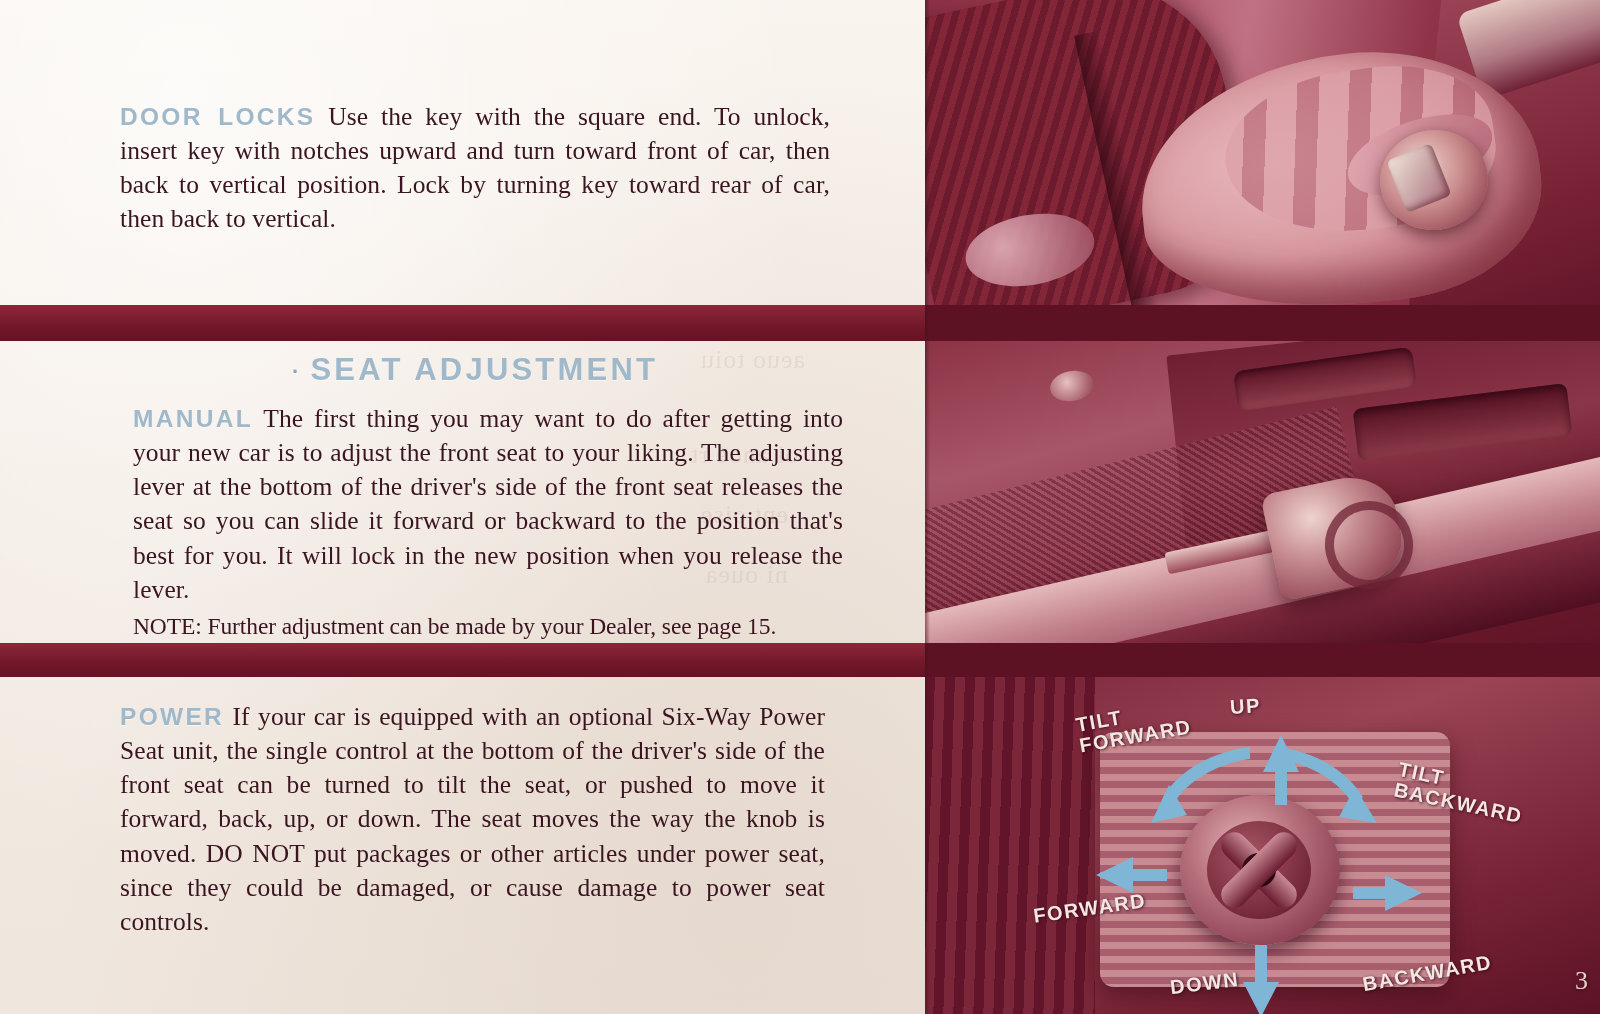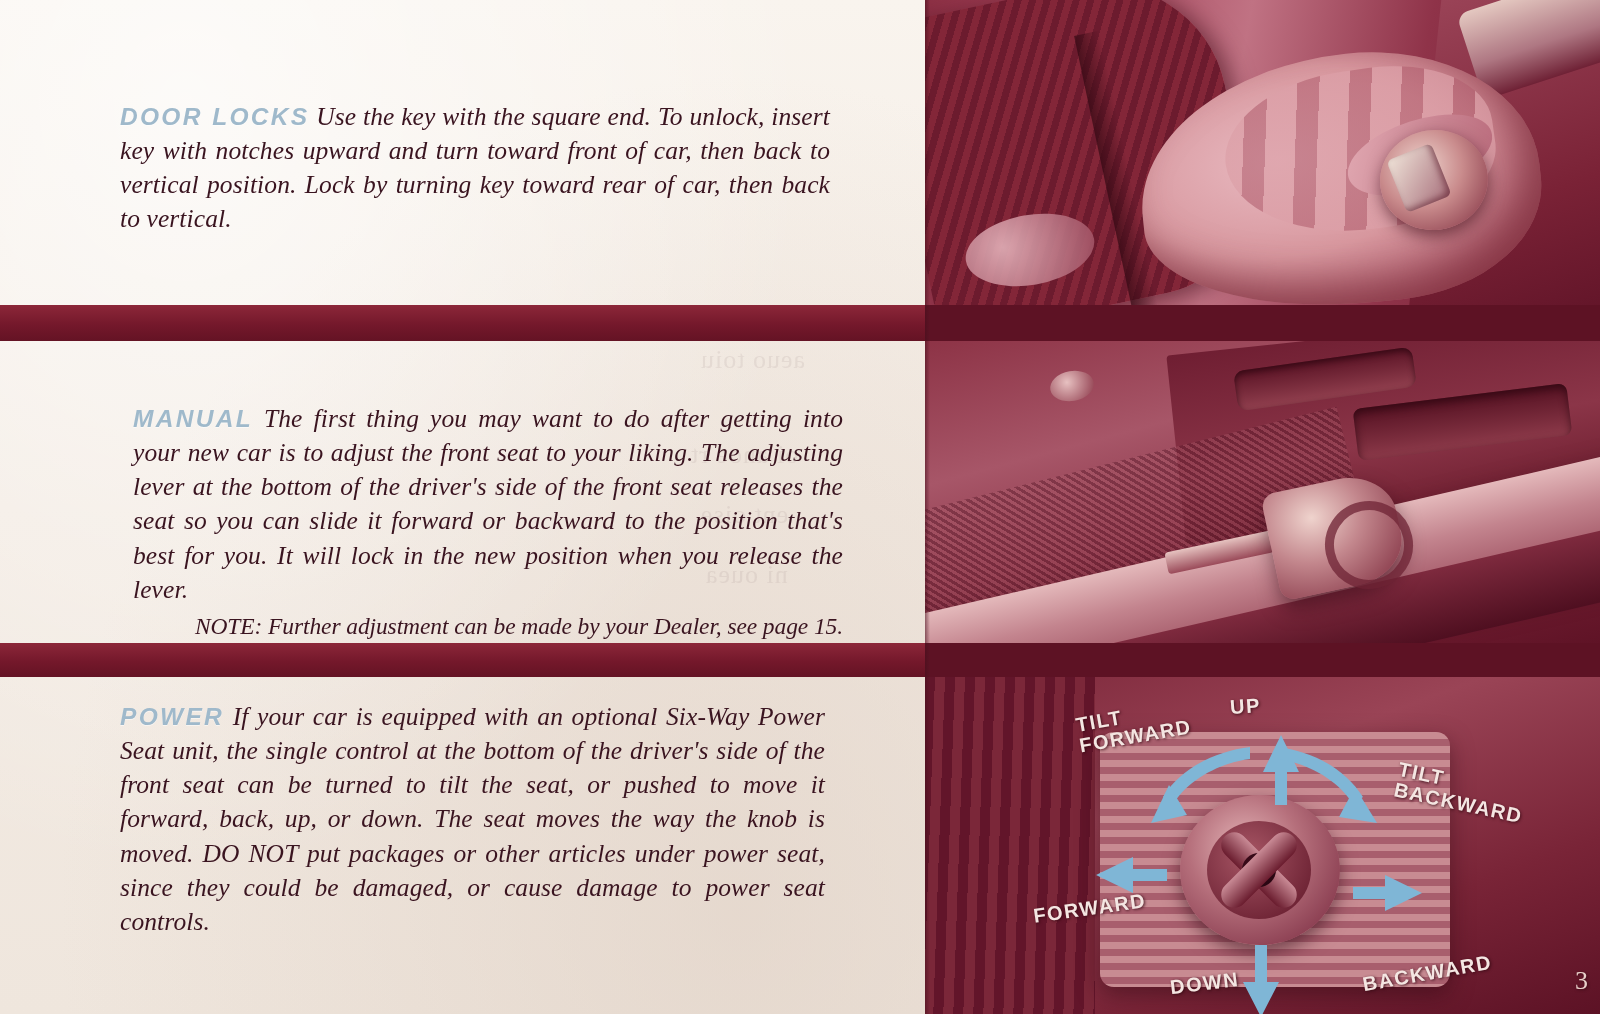--- a/index.html
+++ b/index.html
@@ -53,21 +53,20 @@
 
   
   .text-block {
     position: absolute;
     color: #3a1420;
     font-size: 25.5px;
     line-height: 1.34;
     text-align: justify;
     text-justify: inter-word;
     letter-spacing: 0.1px;
-    font-style: italic;
   }
   .block-1 { left: 120px; top: 100px; width: 710px; }
   .block-2 { left: 133px; top: 402px; width: 710px; }
   .block-3 { left: 120px; top: 700px; width: 705px; }
 
   .lead {
     color: #9fb9cb;
     font-family: "Liberation Sans", sans-serif;
     font-weight: bold;
     letter-spacing: 2.3px;
@@ -92,21 +91,21 @@
     font-size: 22px;
     vertical-align: middle;
     margin-right: 8px;
     color: #8aa7bb;
   }
 
   .note {
     margin-top: 4px;
     font-size: 23.5px;
     letter-spacing: -0.1px;
-    text-align: right;
+    text-align: left;
   }
 
   
   .ghost {
     position: absolute;
     color: rgba(150,120,120,0.13);
     font-family: "Liberation Serif", serif;
     font-size: 26px;
     letter-spacing: 1px;
     transform: scaleX(-1);
@@ -404,20 +403,23 @@
     <div class="ghost" style="left:690px; top:440px;">oi anoe rt</div>
     <div class="ghost" style="left:700px; top:500px;">ent oise</div>
     <div class="ghost" style="left:705px; top:560px;">ni ouea</div>
 
     <div class="text-block block-1">
       <span class="lead">DOOR LOCKS</span><span> Use the key with the square end. To unlock, insert key with notches upward and turn toward front of car, then back to vertical position. Lock by turning key toward rear of car, then back to vertical.</span>
     </div>
 
     <div class="band b1"></div>
 
+    <div class="section-title">
+      <span class="dot">·</span><span>SEAT ADJUSTMENT</span>
+    </div>
 
     <div class="text-block block-2">
       <span class="lead">MANUAL</span><span> The first thing you may want to do after getting into your new car is to adjust the front seat to your liking. The adjusting lever at the bottom of the driver's side of the front seat releases the seat so you can slide it forward or backward to the position that's best for you. It will lock in the new position when you release the lever.</span>
       <div class="note">NOTE: Further adjustment can be made by your Dealer, see page 15.</div>
     </div>
 
     <div class="band b2"></div>
 
     <div class="text-block block-3">
       <span class="lead">POWER</span><span> If your car is equipped with an optional Six-Way Power Seat unit, the single control at the bottom of the driver's side of the front seat can be turned to tilt the seat, or pushed to move it forward, back, up, or down. The seat moves the way the knob is moved. DO NOT put packages or other articles under power seat, since they could be damaged, or cause damage to power seat controls.</span>

